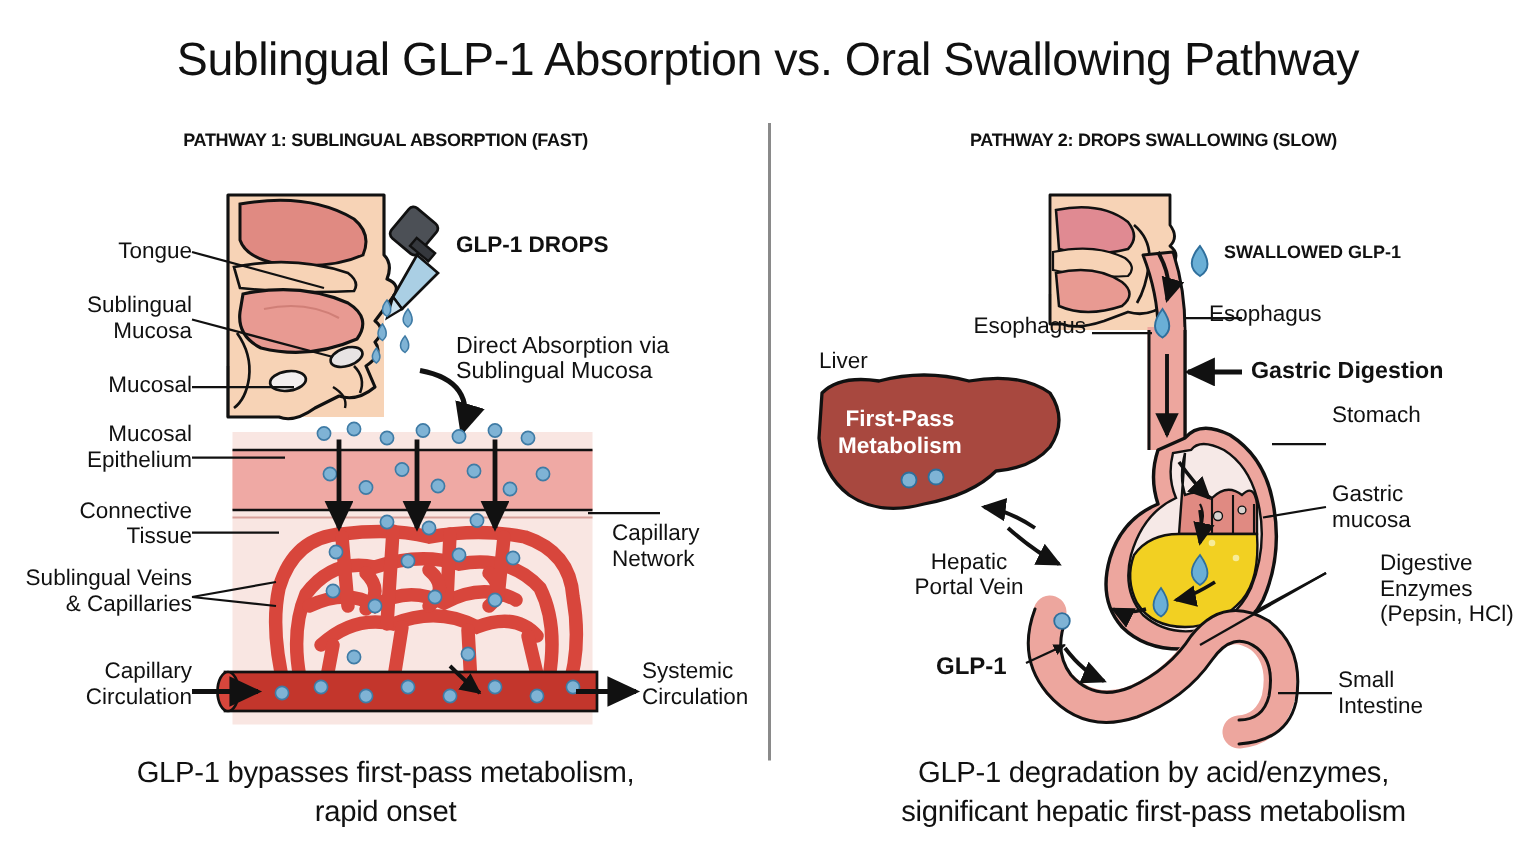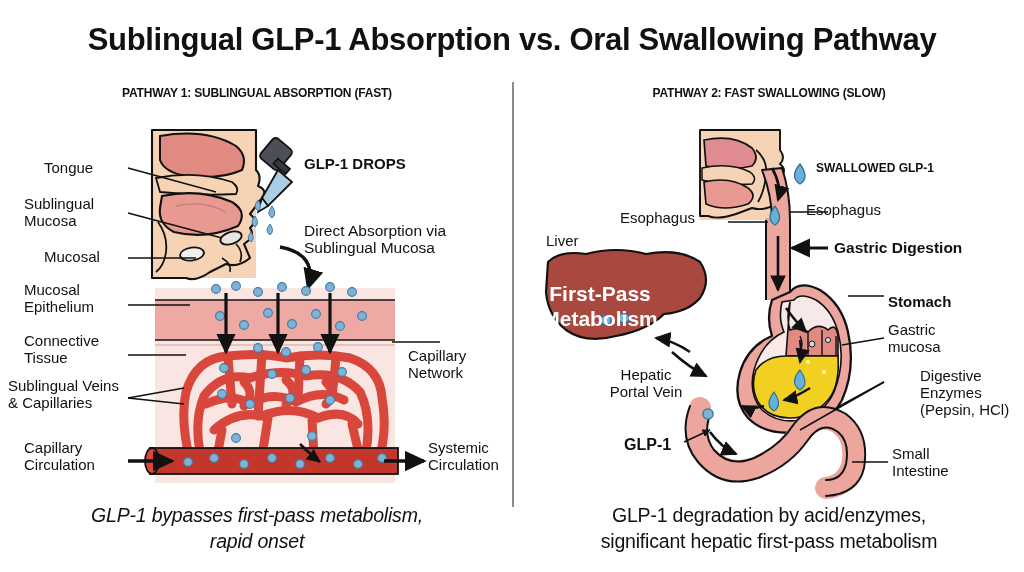--- a/index.html
+++ b/index.html
@@ -1,47 +1,47 @@
 <!DOCTYPE html>
 <html><head>
 <meta charset="utf-8">
 <style>
   html,body{margin:0;padding:0;background:#fff;}
   body{width:1024px;height:572px;position:relative;overflow:hidden;
        font-family:"Liberation Sans",sans-serif;color:#111;}
 
   .title{position:absolute;top:22px;left:0;width:1024px;text-align:center;
-         font-size:31px;font-weight:bold;letter-spacing:-0.3px;color:#111;}
+         font-size:31px;font-weight:normal;letter-spacing:-0.3px;color:#111;}
 
   .phead{position:absolute;top:86px;font-size:12px;font-weight:bold;
          letter-spacing:-0.2px;text-align:center;color:#111;}
   .phead.l{left:12px;width:490px;}
   .phead.r{left:524px;width:490px;}
 
   .divider{position:absolute;left:512px;top:82px;width:2px;height:425px;background:#8a8a8a;}
 
   .caption{position:absolute;bottom:18px;font-size:19.5px;line-height:1.3;
            text-align:center;color:#111;letter-spacing:-0.2px;}
   .caption.l{left:12px;width:490px;}
   .caption.r{left:524px;width:490px;}
 
   .lbl{position:absolute;font-size:15px;line-height:1.12;color:#111;white-space:pre-line;}
   .lbl.b{font-weight:bold;}
-  .lbl.r{text-align:left;}
+  .lbl.r{text-align:right;}
   .lbl.c{text-align:center;}
   svg{position:absolute;top:0;left:0;}
   .lyr{position:absolute;top:0;left:0;width:1024px;height:572px;pointer-events:none;}
 </style>
 </head>
 <body>
 
 <div class="title">Sublingual GLP-1 Absorption vs. Oral Swallowing Pathway</div>
 
 <div class="phead l">PATHWAY 1: SUBLINGUAL ABSORPTION (FAST)</div>
-<div class="phead r">PATHWAY 2: FAST SWALLOWING (SLOW)</div>
+<div class="phead r">PATHWAY 2: DROPS SWALLOWING (SLOW)</div>
 <div class="divider"></div>
 
 <svg class="lyr" width="1024" height="572" viewBox="0 0 1024 572">
   <defs>
     <marker id="ah" markerWidth="7" markerHeight="7" refX="5.6" refY="3" orient="auto">
       <path d="M0,0 L6.4,3 L0,6 z" fill="#111"></path>
     </marker>
     <marker id="ahs" markerWidth="6" markerHeight="6" refX="5" refY="2.6" orient="auto">
       <path d="M0,0 L5.4,2.6 L0,5.2 z" fill="#111"></path>
     </marker>
@@ -304,30 +304,30 @@
   <path d="M800,430 L884,382" fill="none" stroke="#111" stroke-width="1.5"></path>
   <path d="M684,442 L710,430" fill="none" stroke="#111" stroke-width="1.5" marker-end="url(#ahs)"></path>
   <path d="M852,462 L888,462" fill="none" stroke="#111" stroke-width="1.5"></path>
 </svg>
 
 <div class="lbl b" style="left:816px;top:162px;font-size:12px;">SWALLOWED GLP-1</div>
 <div class="lbl" style="left:806px;top:202px;">Esophagus</div>
 <div class="lbl r" style="left:620px;top:210px;width:104px;">Esophagus</div>
 <div class="lbl b" style="left:834px;top:239px;font-size:15.5px;">Gastric Digestion</div>
 <div class="lbl" style="left:546px;top:233px;">Liver</div>
-<div class="lbl c b" style="left:540px;top:271px;width:120px;color:#ffffff;font-size:21px;line-height:1.18;margin-top:11px;">First-Pass
+<div class="lbl c b" style="left:540px;top:271px;width:120px;color:#ffffff;font-size:15px;line-height:1.18;">First-Pass
 Metabolism</div>
 <div class="lbl c" style="left:594px;top:367px;width:104px;">Hepatic
 Portal Vein</div>
 <div class="lbl b" style="left:624px;top:436px;font-size:16px;">GLP-1</div>
-<div class="lbl" style="left:888px;top:294px;font-weight:bold;">Stomach</div>
+<div class="lbl" style="left:888px;top:269px;">Stomach</div>
 <div class="lbl" style="left:888px;top:322px;">Gastric
 mucosa</div>
 <div class="lbl" style="left:920px;top:368px;">Digestive
 Enzymes
 (Pepsin, HCl)</div>
 <div class="lbl" style="left:892px;top:446px;">Small
 Intestine</div>
 
-<div class="caption l" style="white-space:pre-line;font-style:italic;">GLP-1 bypasses first-pass metabolism,
+<div class="caption l" style="white-space:pre-line;">GLP-1 bypasses first-pass metabolism,
 rapid onset</div>
 <div class="caption r" style="white-space:pre-line;">GLP-1 degradation by acid/enzymes,
 significant hepatic first-pass metabolism</div>
 
 </body></html>

